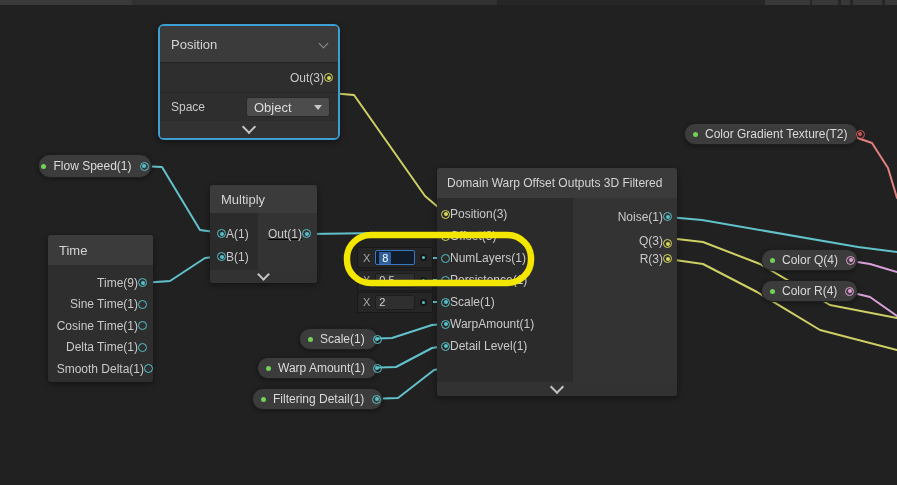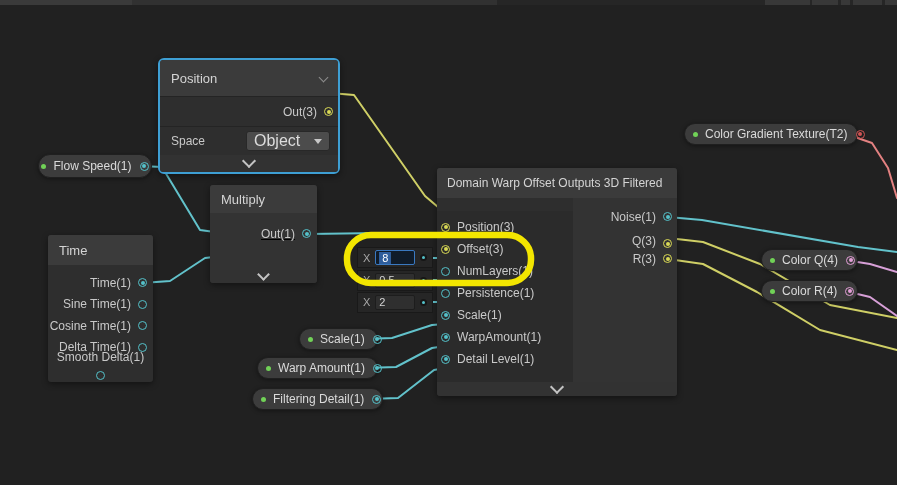--- a/index.html
+++ b/index.html
@@ -20,21 +20,21 @@
   .w-tex   { stroke:#e38181; }
   
   .node { position:absolute; z-index:2; background:#2e2e2e; border-radius:3px;
           box-shadow:0 2px 6px rgba(0,0,0,.45); box-sizing:border-box; }
   .node-header { display:flex; align-items:center; justify-content:space-between;
                  background:#3b3b3b; border-radius:3px 3px 0 0; padding:0 11px;
                  color:#d4d4d4; font-size:13px; }
   .node-body { display:flex; }
   .col-in  { background:#2b2b2b; }
   .col-out { background:#333333; }
-  .row { display:flex; align-items:center; gap:7px; box-sizing:border-box; }
+  .row { display:flex; align-items:center; box-sizing:border-box; }
   .row.in  { padding-left:4px; }
   .row.out { justify-content:flex-end; padding-right:5px; }
   .plabel { font-size:12px; color:#c9c9c9; white-space:nowrap; }
   .collapse-row { position:absolute; left:0; right:0; bottom:0; background:#323232;
                   border-radius:0 0 3px 3px; display:flex; align-items:center; justify-content:center; }
   
   .chev { display:inline-block; width:8px; height:8px; border-right:2.5px solid #c4c4c4;
           border-bottom:2.5px solid #c4c4c4; transform:rotate(45deg); margin-top:-5px; }
   .chev.thin { width:6px; height:6px; border-width:1.5px; border-color:#8d8d8d; margin-top:-2px; }
   
@@ -44,21 +44,21 @@
   .p-float { --c:#54c1c9; }
   .p-vec3  { --c:#d9d955; }
   .p-vec4  { --c:#e39fd7; }
   .p-tex   { --c:#d05454; }
   
   #node-position { border:2px solid #3e9fd4; border-radius:6px; background:#2e2e2e; }
   #node-position .sec { border-top:1px solid #242424; }
   .space-row { display:flex; align-items:center; justify-content:space-between; padding:0 8px 0 11px; }
   .dropdown { display:flex; align-items:center; justify-content:space-between; width:84px; height:20px;
               background:#4c4c4c; border:1px solid #282828; border-radius:3px; padding:0 7px;
-              font-size:16px; color:#dcdcdc; box-sizing:border-box; }
+              font-size:13px; color:#dcdcdc; box-sizing:border-box; }
   .dd-arrow { width:0; height:0; border-left:4px solid transparent; border-right:4px solid transparent;
               border-top:5px solid #c8c8c8; }
   
   .pill { position:absolute; z-index:4; display:flex; align-items:center; gap:7px;
           background:#3c3c3c; border:1px solid #1f1f1f; border-radius:12px; padding:0 8px;
           box-sizing:border-box; box-shadow:0 1px 4px rgba(0,0,0,.4); }
   .pill .plabel { color:#dadada; }
   .gdot { flex:0 0 auto; width:5px; height:5px; border-radius:50%; background:#71d257; }
   .pill .port { margin-left:1px; }
   
@@ -117,21 +117,21 @@
 
     <polyline class="w-vec3" points="668,259 703,264 757,292 820,330 897,350"></polyline>
 
     <polyline class="w-tex" points="846,134 872,143 888,168 897,198"></polyline>
 
     <polyline class="w-vec4" points="845,260 870,264 897,272"></polyline>
 
     <polyline class="w-vec4" points="845,291 870,297 897,316"></polyline>
   </svg>
 
-  <div class="node" id="node-position" style="left:158px;top:58px;width:182px;height:116px;">
+  <div class="node" id="node-position" style="left:158px;top:24px;width:182px;height:116px;">
     <div class="node-header" style="height:36px;">
       <span>Position</span>
       <span class="chev thin"></span>
     </div>
     <div class="row out sec" style="height:30px;">
       <span class="plabel">Out(3)</span>
       <span class="port p-vec3 filled"></span>
     </div>
     <div class="space-row sec" style="height:28px;">
       <span class="plabel">Space</span>
@@ -143,66 +143,76 @@
     <div class="collapse-row" style="height:17px;">
       <span class="chev"></span>
     </div>
   </div>
 
   <div class="node" style="left:210px;top:185px;width:107px;height:98px;">
     <div class="node-header" style="height:28px;">
       <span>Multiply</span>
     </div>
     <div class="node-body" style="height:57px;">
+      <div class="col-in" style="width:48px;padding-top:9px;">
+        <div class="row in" style="height:23px;padding-left:7px;">
+          <span class="port p-float filled"></span>
+          <span class="plabel">A(1)</span>
+        </div>
+        <div class="row in" style="height:23px;padding-left:7px;">
+          <span class="port p-float filled"></span>
+          <span class="plabel">B(1)</span>
+        </div>
+      </div>
       <div class="col-out" style="flex:1;padding-top:9px;">
         <div class="row out" style="height:23px;padding-right:6px;text-decoration:underline;">
           <span class="plabel">Out(1)</span>
           <span class="port p-float filled"></span>
         </div>
       </div>
     </div>
     <div class="collapse-row" style="height:13px;">
       <span class="chev" style="width:7px;height:7px;"></span>
     </div>
   </div>
 
   <div class="node" style="left:48px;top:235px;width:105px;height:147px;">
     <div class="node-header" style="height:30px;">
       <span>Time</span>
     </div>
     <div style="padding-top:7px;">
       <div class="row out" style="height:21.5px;padding-right:6px;">
-        <span class="plabel">Time(1)</span>
+        <span class="plabel">Time(9)</span>
         <span class="port p-float filled"></span>
       </div>
       <div class="row out" style="height:21.5px;padding-right:6px;">
         <span class="plabel">Sine Time(1)</span>
         <span class="port p-float"></span>
       </div>
       <div class="row out" style="height:21.5px;padding-right:6px;">
         <span class="plabel">Cosine Time(1)</span>
         <span class="port p-float"></span>
       </div>
       <div class="row out" style="height:21.5px;padding-right:6px;">
         <span class="plabel">Delta Time(1)</span>
         <span class="port p-float"></span>
       </div>
-      <div class="row out" style="height:21.5px;padding-right:0;flex-direction:column;">
+      <div class="row out" style="height:21.5px;padding-right:0;">
         <span class="plabel">Smooth Delta(1)</span>
         <span class="port p-float"></span>
       </div>
     </div>
   </div>
 
   <div class="node" style="left:437px;top:168px;width:240px;height:228px;">
     <div class="node-header" style="height:30px;font-size:12px;padding:0 10px;">
       <span>Domain Warp Offset Outputs 3D Filtered</span>
     </div>
     <div class="node-body" style="height:184px;">
-      <div class="col-in" style="width:136px;padding-top:5px;margin-top:13px;">
+      <div class="col-in" style="width:136px;padding-top:5px;">
         <div class="row in" style="height:22px;">
           <span class="port p-vec3 filled"></span>
           <span class="plabel">Position(3)</span>
         </div>
         <div class="row in" style="height:22px;">
           <span class="port p-vec3 filled"></span>
           <span class="plabel">Offset(3)</span>
         </div>
         <div class="row in" style="height:22px;">
           <span class="port p-float"></span>

